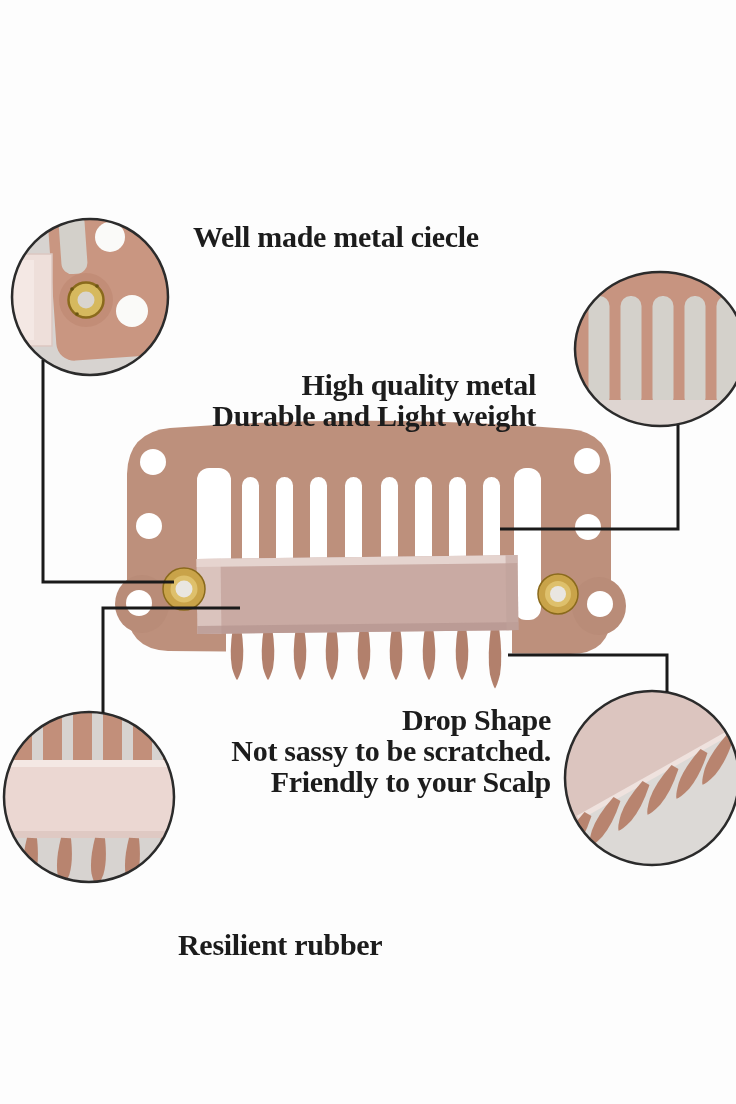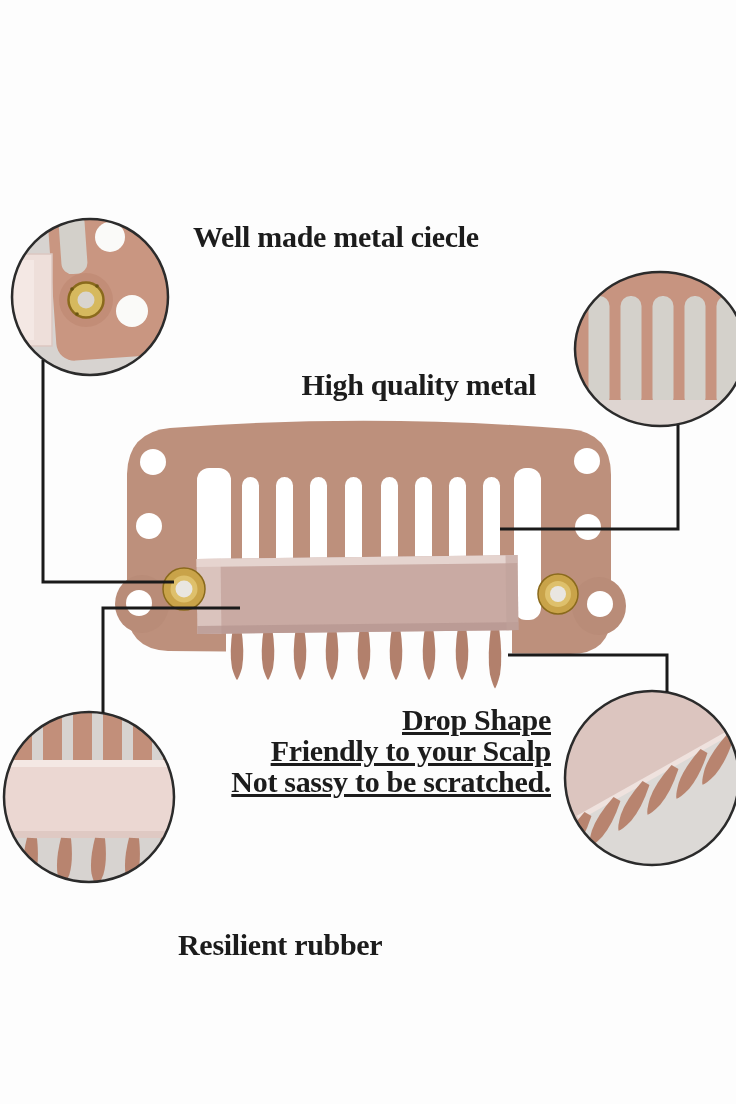--- a/index.html
+++ b/index.html
@@ -182,25 +182,26 @@
       <path d="M 508 655 L 667 655 L 667 692"></path>
     </g>
   </svg>
 
   <div class="ann" style="left:155px;top:221px;">
     <div class="indent1">Well made metal ciecle</div>
   </div>
 
   <div class="ann right" style="right:200px;top:329px;margin-top:40px;">
     <div>High quality metal</div>
-  </div>
-
-  <div class="ann right" style="right:185px;top:704px;text-decoration:underline;">
+    <div>Durable and Light weight</div>
+  </div>
+
+  <div class="ann right" style="right:185px;top:704px;">
     <div>Drop Shape</div>
+    <div>Not sassy to be scratched.</div>
     <div>Friendly to your Scalp</div>
-    <div>Not sassy to be scratched.</div>
   </div>
 
   <div class="ann" style="left:178px;top:881px;margin-top:48px;">
     <div>Resilient rubber</div>
   </div>
 
 </div>
 
 </body></html>

